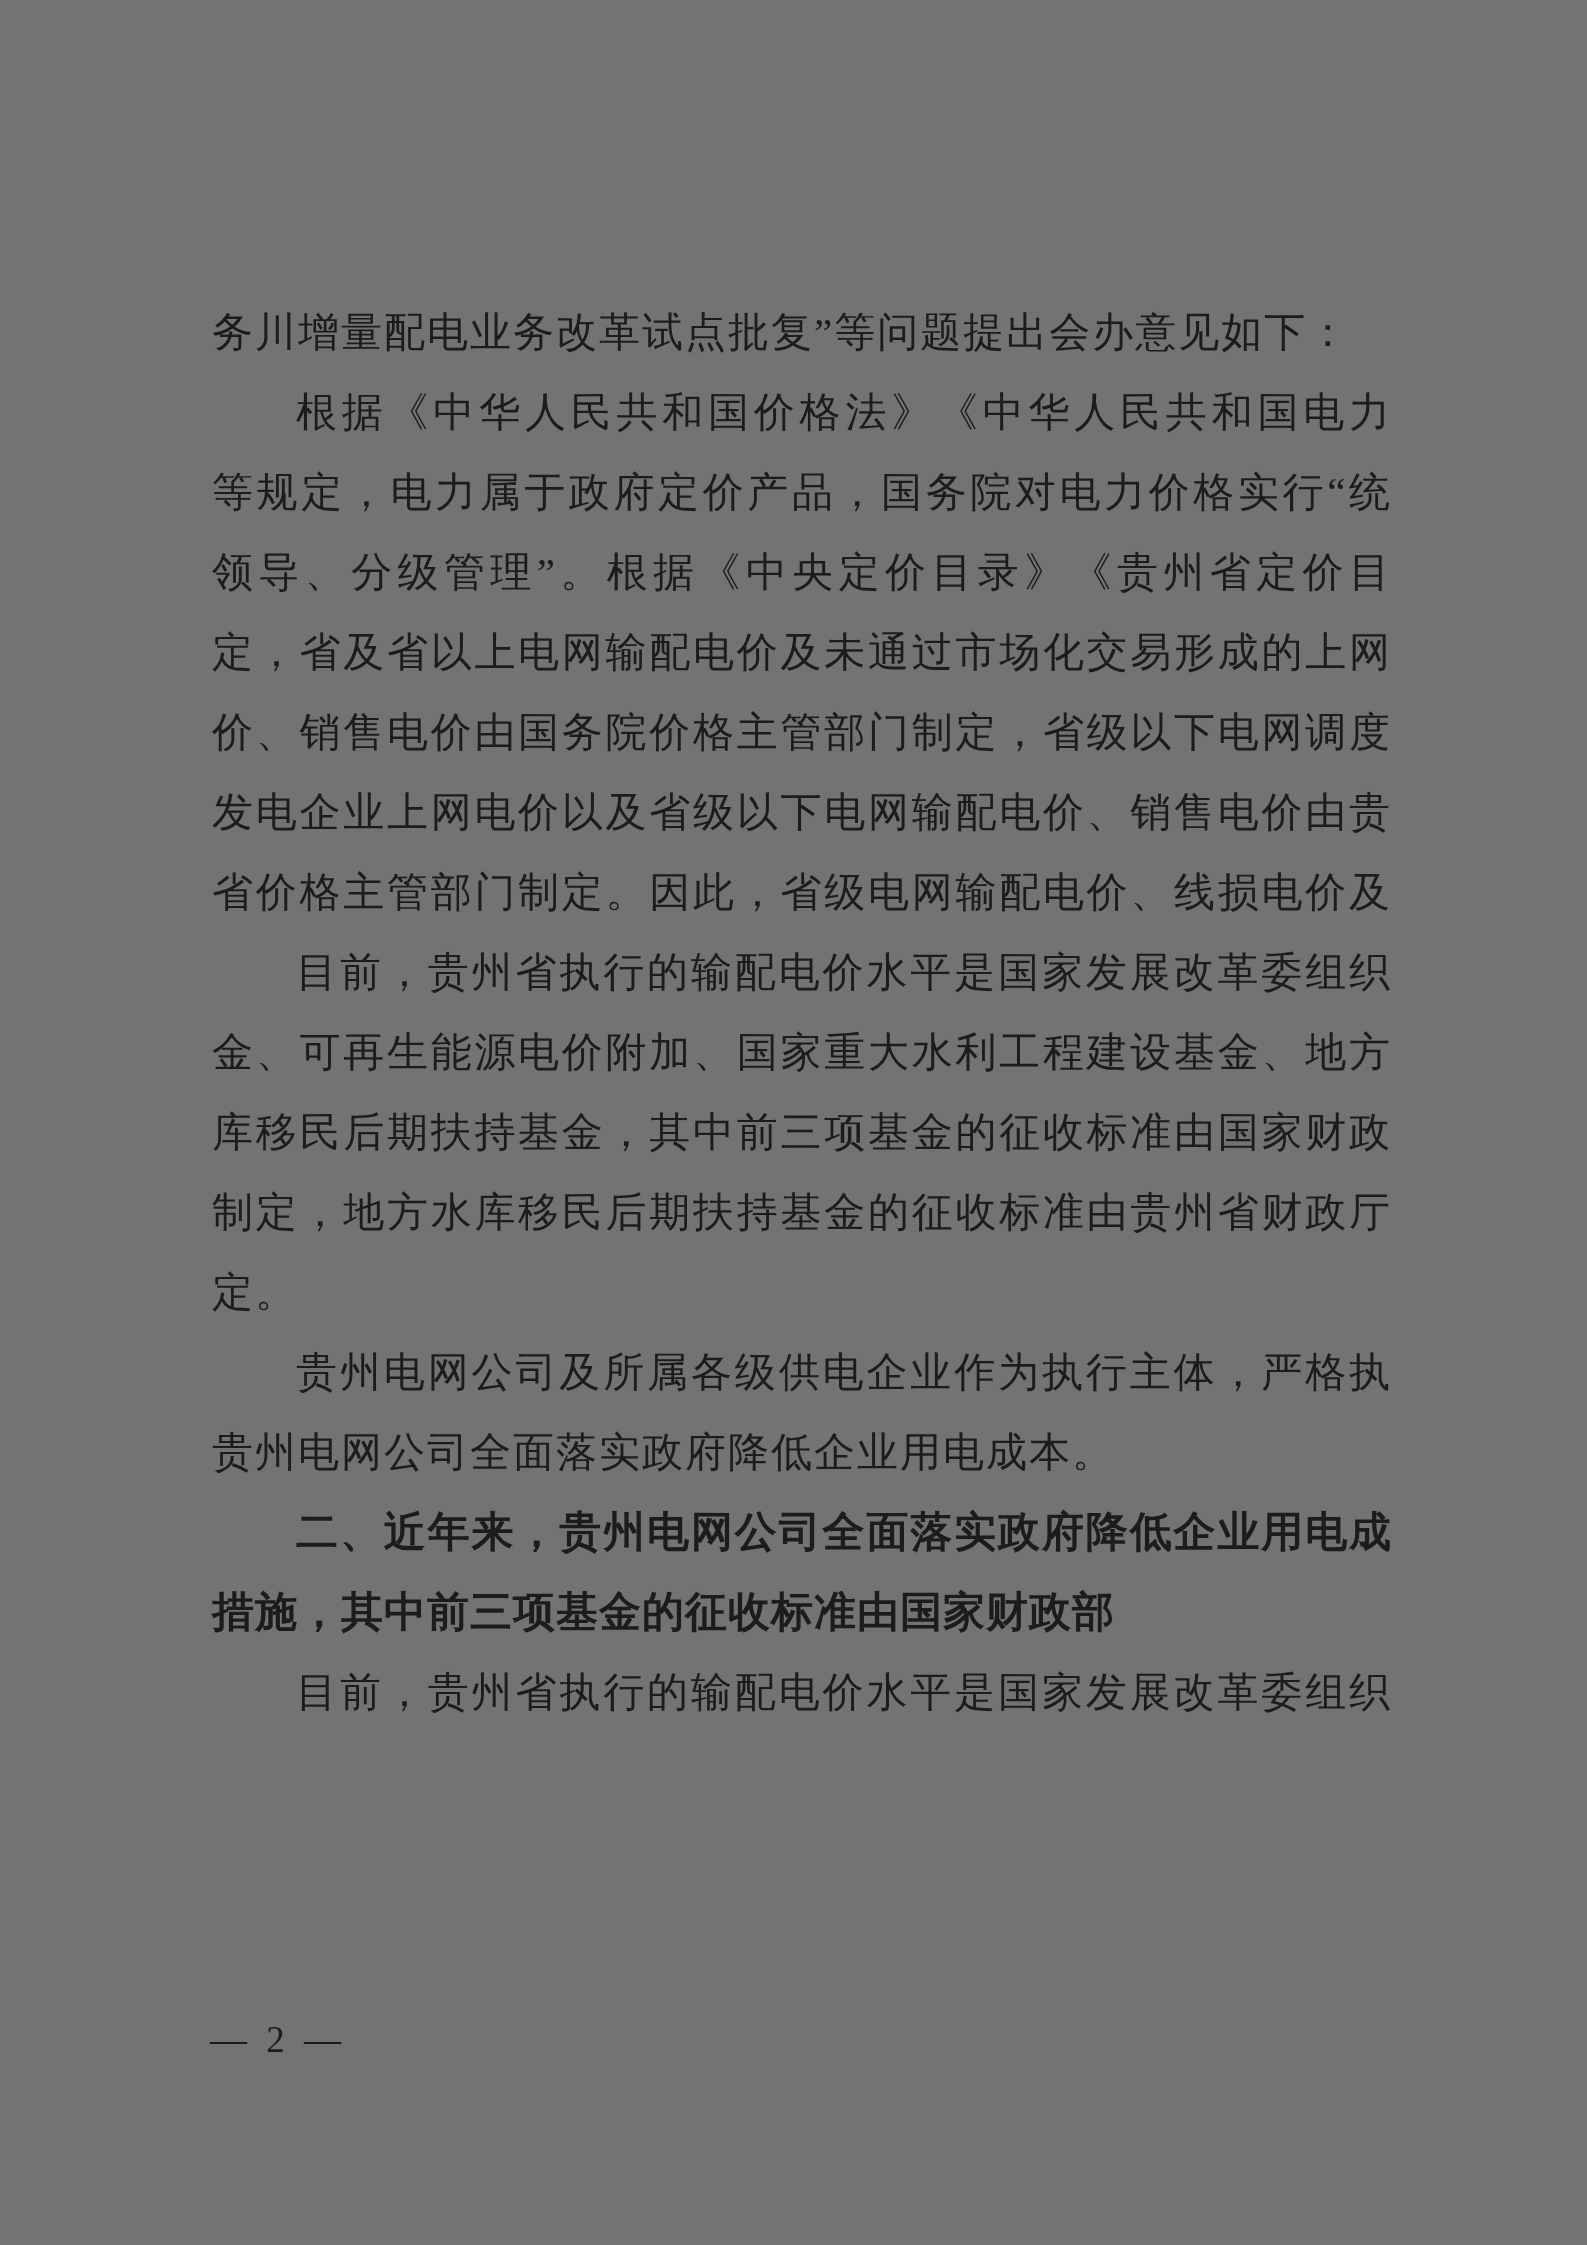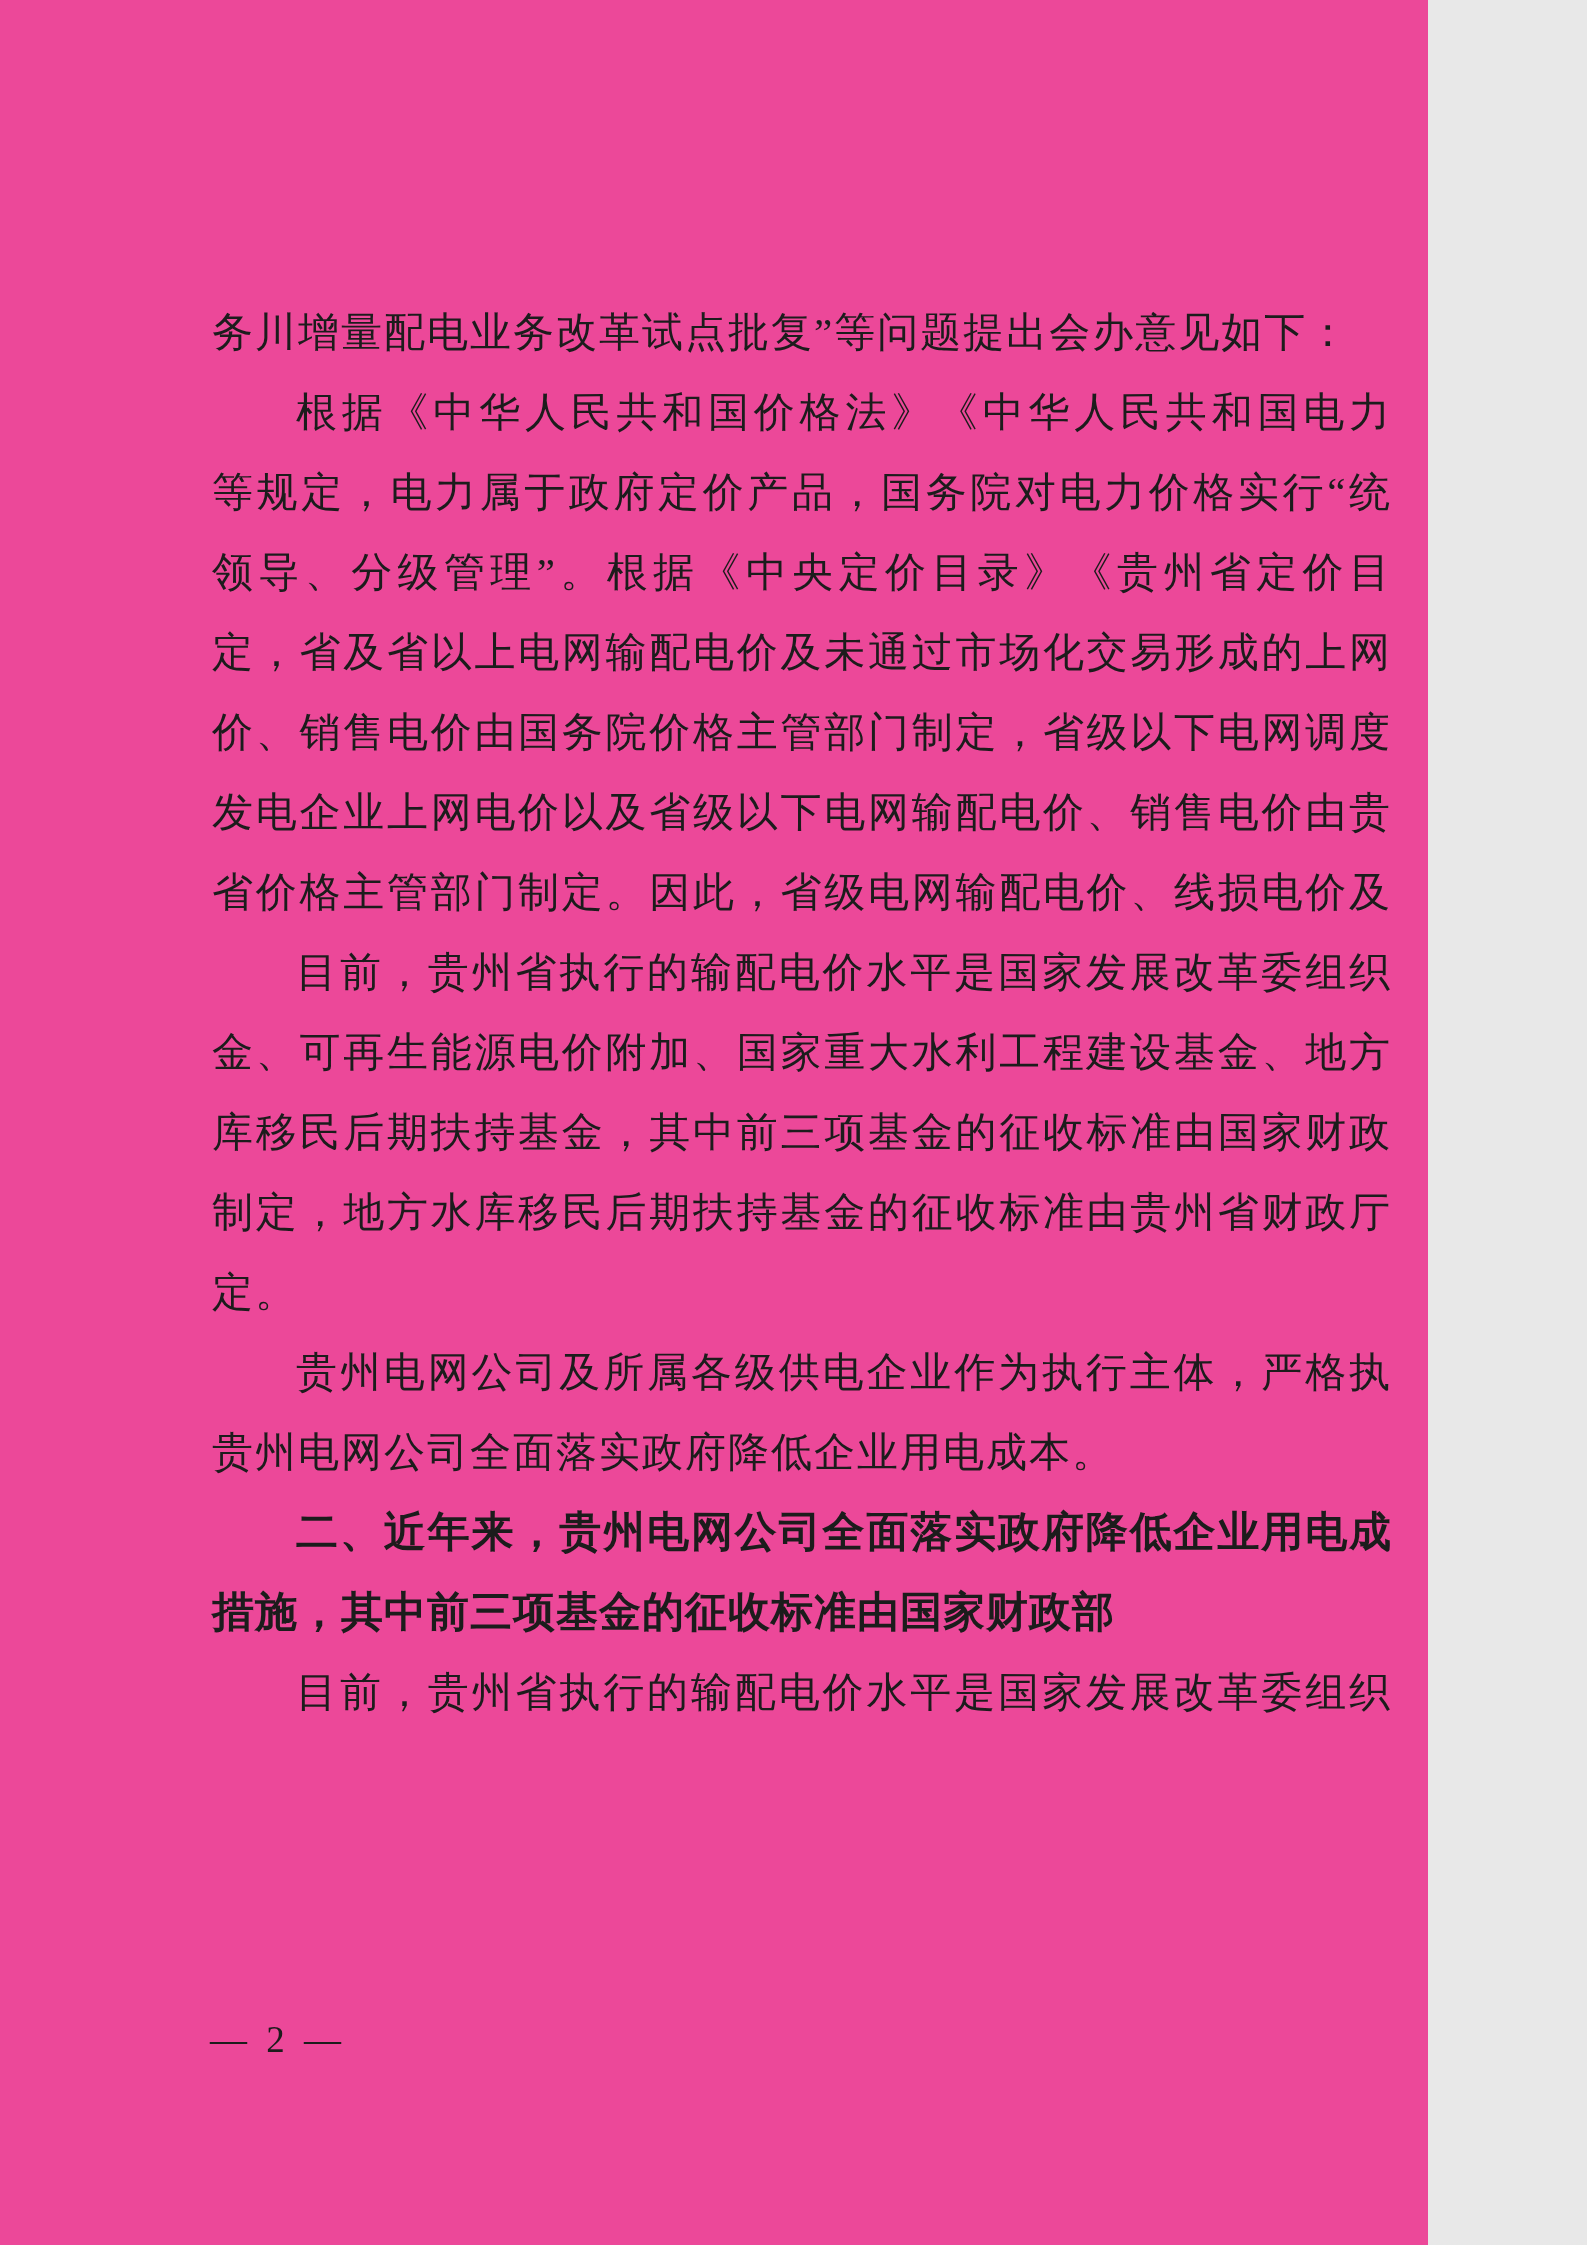--- a/index.html
+++ b/index.html
@@ -2,23 +2,23 @@
 <html><head>
 <meta charset="utf-8">
 <style>
   html, body {
     margin: 0;
     padding: 0;
     background: #e8e8e8;
   }
   .page {
     position: relative;
-    width: 1428px;
+    width: 1587px;
     height: 2245px;
-    background: #ec4899;
+    background: #737373;
     overflow: hidden;
   }
   .text-block {
     position: absolute;
     left: 212px;
     top: 292px;
     width: 1180px;
   }
   .line {
     height: 80px;

